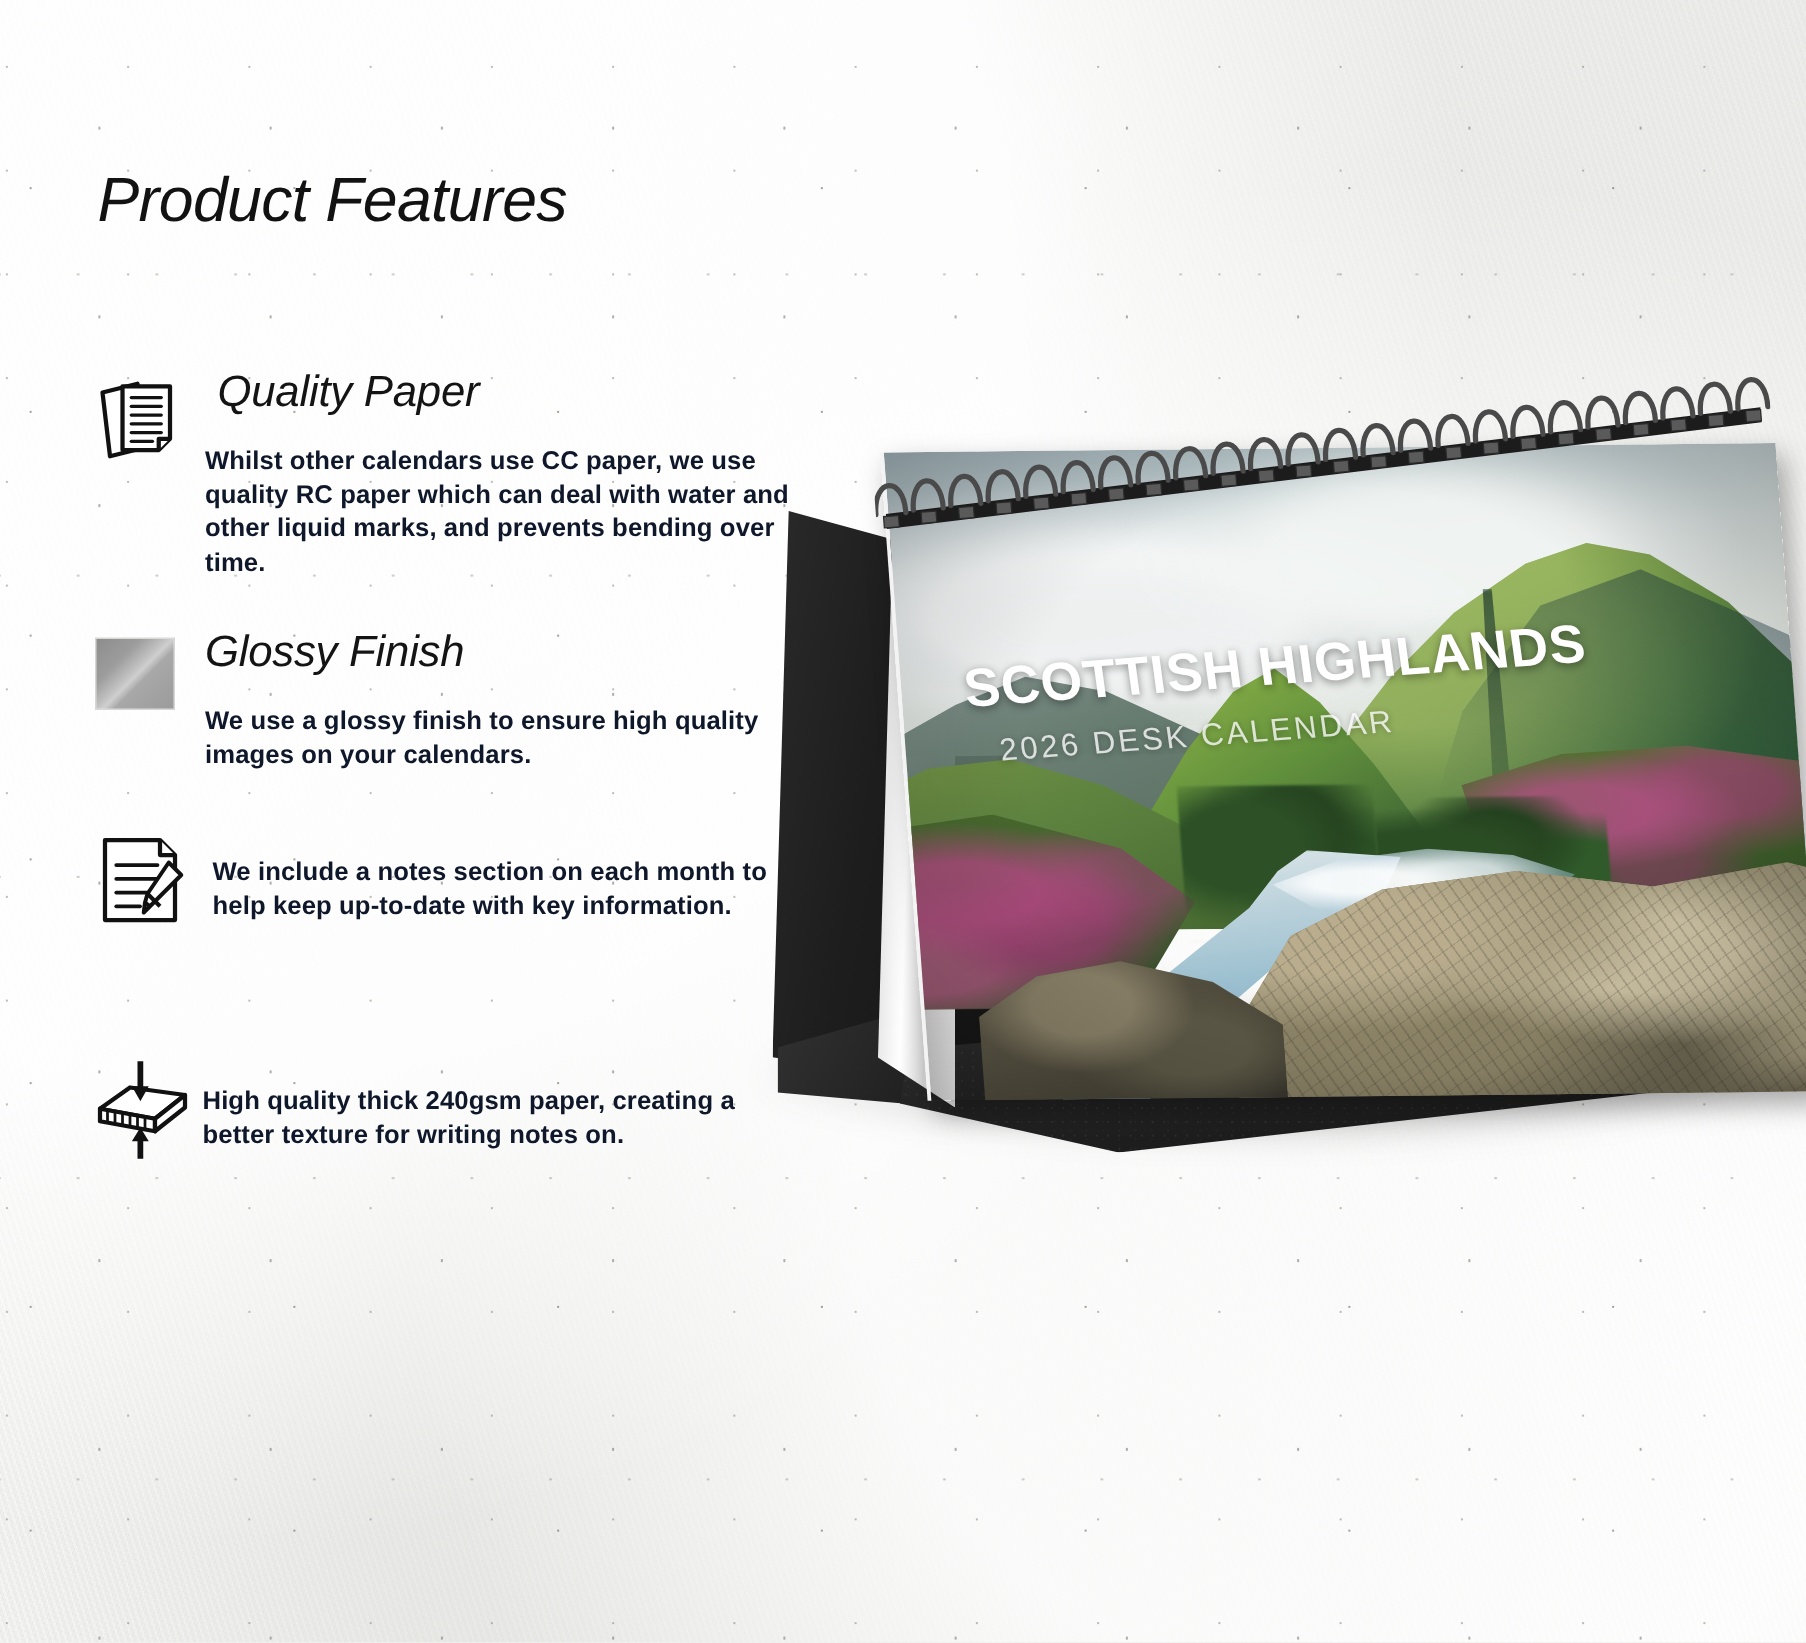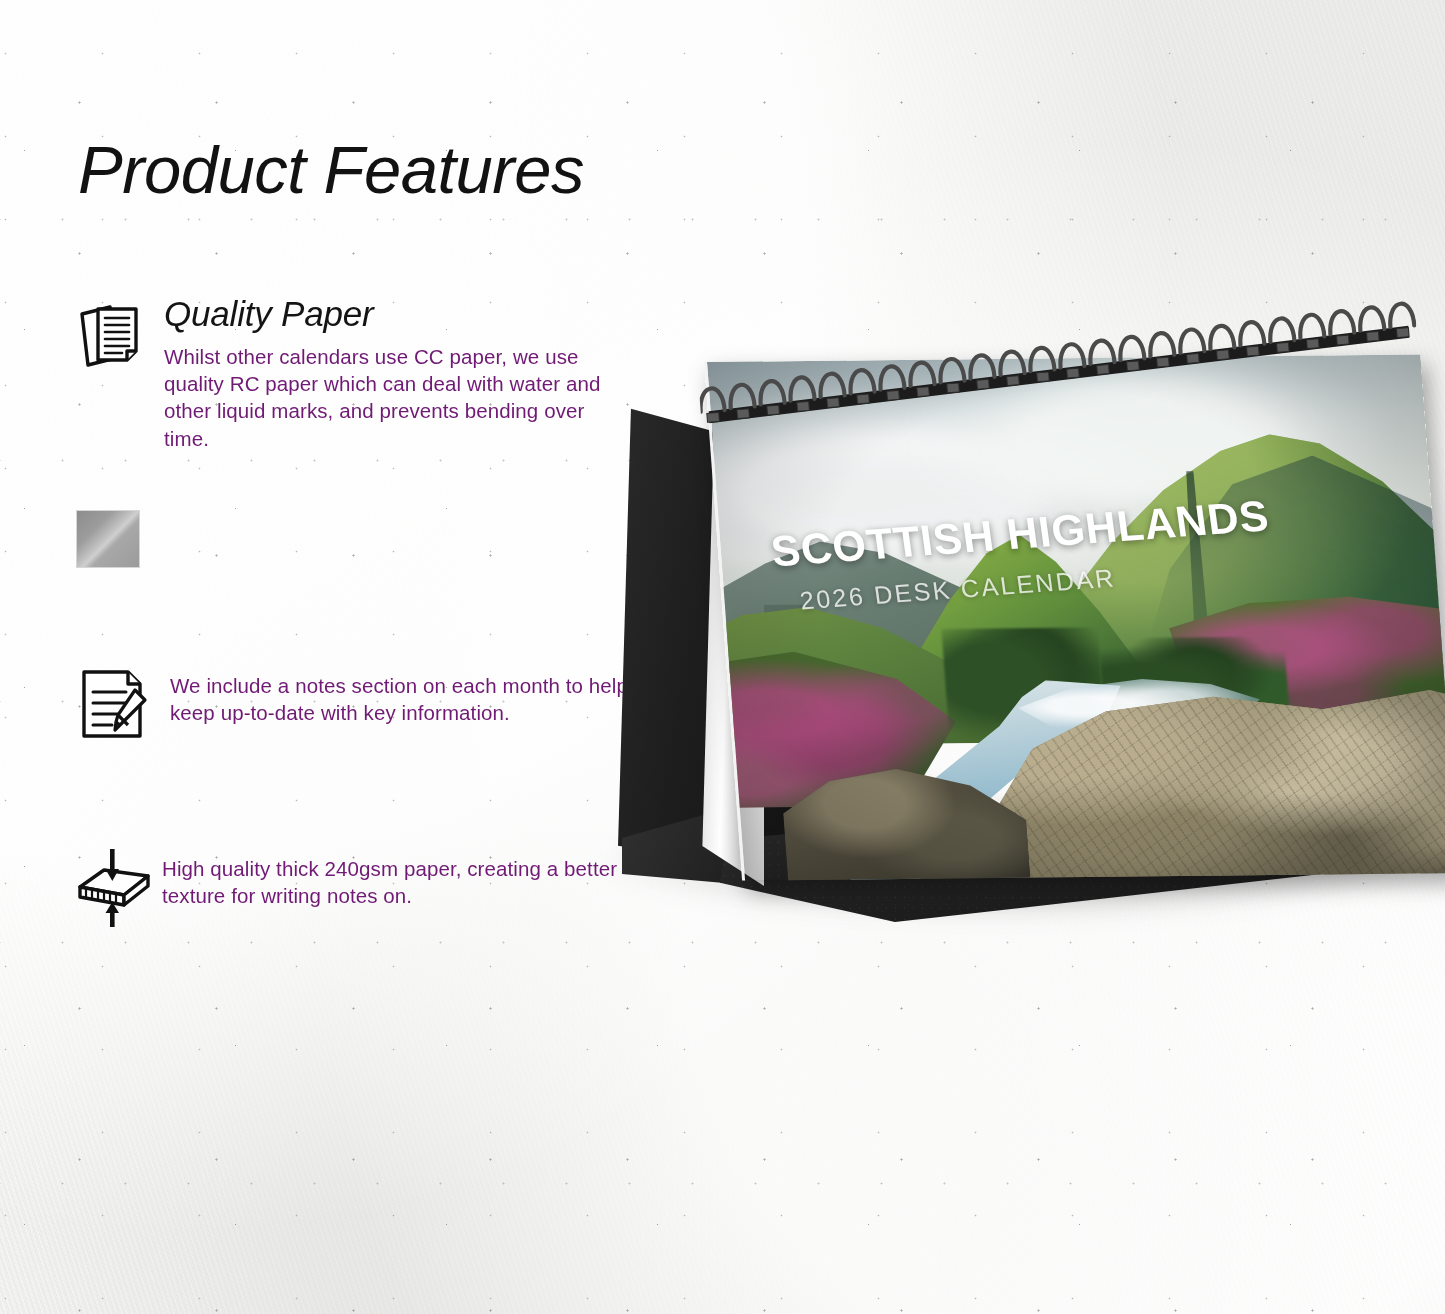--- a/index.html
+++ b/index.html
@@ -33,38 +33,38 @@
       radial-gradient(circle, #9a9a93 0 .8px, rgba(0,0,0,0) 1.2px);
     background-size:137px 151px, 97px 83px, 211px 179px, 63px 241px;
     background-position:11px 27px, 54px 12px, 130px 61px, 31px 99px;
   }
 
   
   #left-col{position:absolute;left:0;top:0;width:660px;height:1314px;z-index:5;}
 
   #page-title{
     position:absolute;left:78px;top:131px;
-    font-size:67px;font-style:italic;font-weight:400;
+    font-size:50px;font-style:italic;font-weight:400;
     color:#121212;letter-spacing:-.5px;white-space:nowrap;
   }
 
   .feature{position:absolute;left:72px;width:560px;}
   .feature .ficon{position:absolute;left:0;top:0;width:84px;height:84px;}
   .feature .fbody{margin-left:90px;}
   .feature h3{
     margin:0;font-size:35px;font-style:italic;font-weight:400;
     color:#141414;letter-spacing:-.2px;line-height:1.05;white-space:nowrap;
   }
   .feature p{
-    margin:10px 0 0 0;font-size:20.5px;line-height:1.33;
-    color:#701a75;font-weight:400;letter-spacing:.1px;
+    margin:22px 0 0 0;font-size:20.5px;line-height:1.33;
+    color:#0f172a;font-weight:700;letter-spacing:.1px;
   }
   #feature-0{top:296px;}
   #feature-0 .fbody{margin-left:92px;}
-  #feature-0 h3{margin-left:0;}
+  #feature-0 h3{margin-left:10px;}
   #feature-0 p{margin-left:0;}
   #feature-1{top:504px;}
   #feature-1 .fbody{margin-left:92px;}
   #feature-2{top:662px;}
   #feature-2 .fbody{margin-left:92px;}
   #feature-2 p{margin-left:6px;}
   #feature-3{top:845px;}
   #feature-3 .fbody{margin-left:90px;}
 
   
@@ -326,20 +326,24 @@
     </div>
     <div class="fbody">
       <h3>Quality Paper</h3>
       <p>Whilst other calendars use CC paper, we use quality RC paper which can deal with water and other liquid marks, and prevents bending over time.</p>
     </div>
   </div>
 
   <div class="feature" id="feature-1">
     <div class="ficon">
       <div class="gloss-sq"></div>
+    </div>
+    <div class="fbody">
+      <h3>Glossy Finish</h3>
+      <p>We use a glossy finish to ensure high quality images on your calendars.</p>
     </div>
   </div>
 
   <div class="feature" id="feature-2">
     <div class="ficon">
       <svg width="84" height="84" viewBox="0 0 84 84">
         <g fill="#fff" stroke="#111" stroke-width="3.4" stroke-linejoin="round">
           <path d="M12 10 H56 L68 22 V74 H12 Z"></path>
           <path d="M56 10 V22 H68"></path>
         </g>

